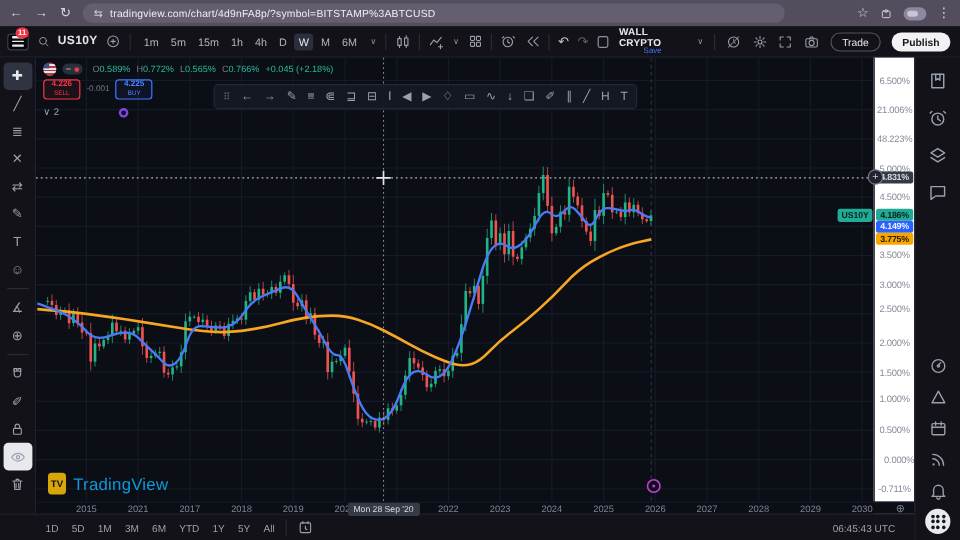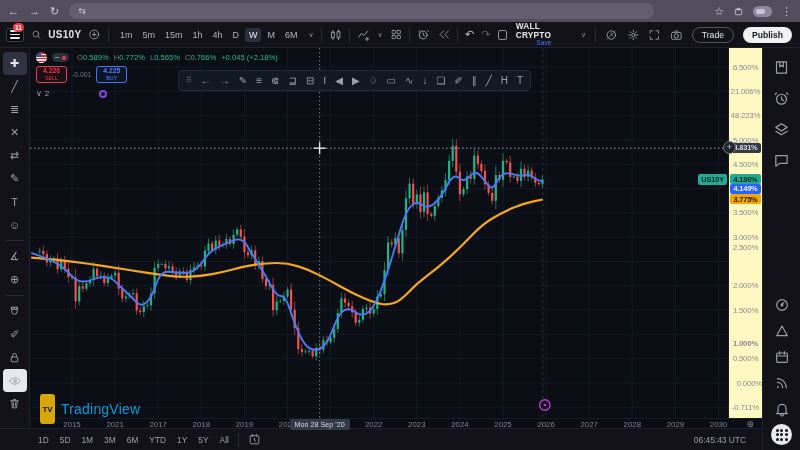--- a/index.html
+++ b/index.html
@@ -69,56 +69,57 @@
   #collapse-row{position:absolute;left:36px;top:89px;font-size:8px;color:#9aa0ad;z-index:4;display:flex;align-items:center;gap:3px}
   #plugin-dot{position:absolute;left:99px;top:90px;width:8px;height:8px;border-radius:50%;border:2px solid #8148e0;z-index:4}
 
   
   #draw-toolbar{position:absolute;left:178px;top:70px;height:21px;background:rgba(22,25,34,.96);border:1px solid #232839;border-radius:4px;display:flex;align-items:center;padding:0 7px;gap:9px;z-index:5}
   .dt{font-size:10px;color:#9aa0ad;line-height:1}
   .dt.handle{font-size:8px;color:#6b7080}
 
   
   #chart-canvas{position:absolute;left:30px;top:48px;width:698px;height:370px}
-  #price-axis{position:absolute;left:728px;top:48px;width:34px;height:380px;background:#fef9c3;border-left:1px solid #151a28;font-size:7.8px;color:#868b98}
+  #price-axis{position:absolute;left:728px;top:48px;width:34px;height:380px;background:#ffffff;border-left:1px solid #151a28;font-size:7.8px;color:#868b98}
   .ptick{position:absolute;left:0;width:100%;text-align:center;letter-spacing:-.2px}
   .ptag{position:absolute;left:1px;right:1px;height:10px;border-radius:2px;font-size:7.4px;font-weight:bold;display:flex;align-items:center;justify-content:center;letter-spacing:-.2px}
   #symbol-tag{position:absolute;top:174px;right:73px;height:11px;background:#22ab94;color:#07231d;font-size:7.2px;font-weight:bold;border-radius:2px;display:flex;align-items:center;padding:0 3px;z-index:3}
   #alert-plus-btn{position:absolute;left:723px;top:141px;width:13px;height:13px;border-radius:50%;background:#20242f;border:1px solid #787b86;color:#c9ccd4;font-size:9px;line-height:10px;text-align:center;z-index:4}
   #time-axis{position:absolute;left:30px;top:418px;width:732px;height:10px;background:#0c0e16;border-top:1px solid #151a28;font-size:7.8px;color:#7e8494}
   .ytick{position:absolute;top:1px;transform:translateX(-50%)}
   #crosshair-date-tag{position:absolute;top:0;transform:translateX(-50%);background:#363a45;color:#d8dbe3;font-size:7.2px;padding:1px 5px;border-radius:2px;white-space:nowrap;z-index:4}
   #goto-recent{position:absolute;right:8px;top:0;color:#7e8494;font-size:9px}
 
   
   #right-sidebar{position:absolute;left:762px;top:48px;width:38px;height:402px;background:#121218;border-left:1px solid #1d2130;display:flex;flex-direction:column;align-items:center;padding:8px 0 5px}
   .rs{width:22px;height:22px;display:flex;align-items:center;justify-content:center;margin-bottom:9px;flex:0 0 22px}
   #rs-spacer{flex:1 1 auto}
   .rs.low{margin-bottom:4px}
   #apps-btn{width:21px;height:21px;border-radius:50%;background:#e9eaee;display:grid;grid-template-columns:repeat(3,3px);grid-template-rows:repeat(3,3px);gap:1.5px;align-content:center;justify-content:center;margin-bottom:0;flex:0 0 21px}
   #apps-btn i{width:3px;height:3px;border-radius:50%;background:#14161f}
 
   
   #watermark{position:absolute;left:40px;top:394px;display:flex;align-items:center;gap:6px;z-index:3;opacity:.92}
-  #wm-logo{width:15px;height:30px;background:#eab308;border-radius:3px;color:#0c0e16;font-weight:bold;font-size:8px;display:flex;align-items:center;justify-content:center}
+  #wm-logo{width:15px;height:18px;background:#eab308;border-radius:3px;color:#0c0e16;font-weight:bold;font-size:8px;display:flex;align-items:center;justify-content:center}
   #wm-text{font-size:14px;font-weight:normal;color:#0ea5e9;letter-spacing:.2px}
   #footer{position:absolute;left:0;top:428px;width:762px;height:22px;background:#121218;border-top:1px solid #1d2130;display:flex;align-items:center;padding-left:38px;font-size:8.4px;color:#9aa0ad}
   #ranges{display:flex;align-items:center;gap:11px}
   #footer .vsep{margin:0 9px}
   #utc-time{margin-left:auto;padding-right:16px;color:#9aa0ad}
 </style>
 </head>
 <body>
 
 <div id="browser-bar">
   <span class="b-ico">←</span>
   <span class="b-ico">→</span>
   <span class="b-ico">↻</span>
   <div id="url-pill">
     <span class="b-ico">⇆</span>
+    <span id="url-text">tradingview.com/chart/4d9nFA8p/?symbol=BITSTAMP%3ABTCUSD</span>
   </div>
   <div id="browser-right">
     <span class="b-ico">☆</span>
     <svg class="b-ico" width="11" height="11" viewBox="0 0 24 24">
         <g class="icn" style="stroke:#d7d3de">
           <rect x="5" y="7" width="14" height="12" rx="2"></rect>
           <circle cx="12" cy="7" r="2.5"></circle>
         </g>
       </svg>
     <div id="profile-chip"></div>
@@ -665,24 +666,24 @@
 
 <div id="price-axis">
     <div class="ptick" style="top: 14.6px;">6.500%</div>
     <div class="ptick" style="top: 38.9px;">21.006%</div>
     <div class="ptick" style="top: 63.2px;">48.223%</div>
     <div class="ptick" style="top: 87.5px;">5.000%</div>
     <div class="ptick" style="top: 111.8px;">4.500%</div>
     <div class="ptick" style="top: 136.1px;">4.000%</div>
     <div class="ptick" style="top: 160.4px;">3.500%</div>
     <div class="ptick" style="top: 184.7px;">3.000%</div>
-    <div class="ptick" style="top: 195px;">2.500%</div>
+    <div class="ptick" style="top: 205px;">2.500%</div>
     <div class="ptick" style="top: 233.3px;">2.000%</div>
     <div class="ptick" style="top: 257.6px;">1.500%</div>
-    <div class="ptick" style="top: 291px; font-weight: bold;">1.000%</div>
+    <div class="ptick" style="top: 280px;">1.000%</div>
     <div class="ptick" style="top: 306.2px;">0.500%</div>
     <div class="ptick" style="top: 330.5px; text-align: right;">0.000%</div>
     <div class="ptick" style="top: 354.8px;">-0.711%</div>
     <div class="ptag" style="background: rgb(34, 171, 148); color: rgb(7, 35, 29); top: 126.06px;">4.186%</div>
     <div class="ptag" style="background: rgb(41, 98, 255); color: rgb(238, 242, 255); top: 135.76px;">4.149%</div>
     <div class="ptag" style="background: rgb(247, 166, 0); color: rgb(36, 23, 4); top: 146.035px;">3.775%</div>
     <div class="ptag" style="background: rgb(54, 58, 69); color: rgb(216, 219, 227); top: 94.7134px;">4.831%</div>
   </div>
 <div id="symbol-tag" style="top: 174.06px;">US10Y</div>
 <div id="alert-plus-btn">+</div>

